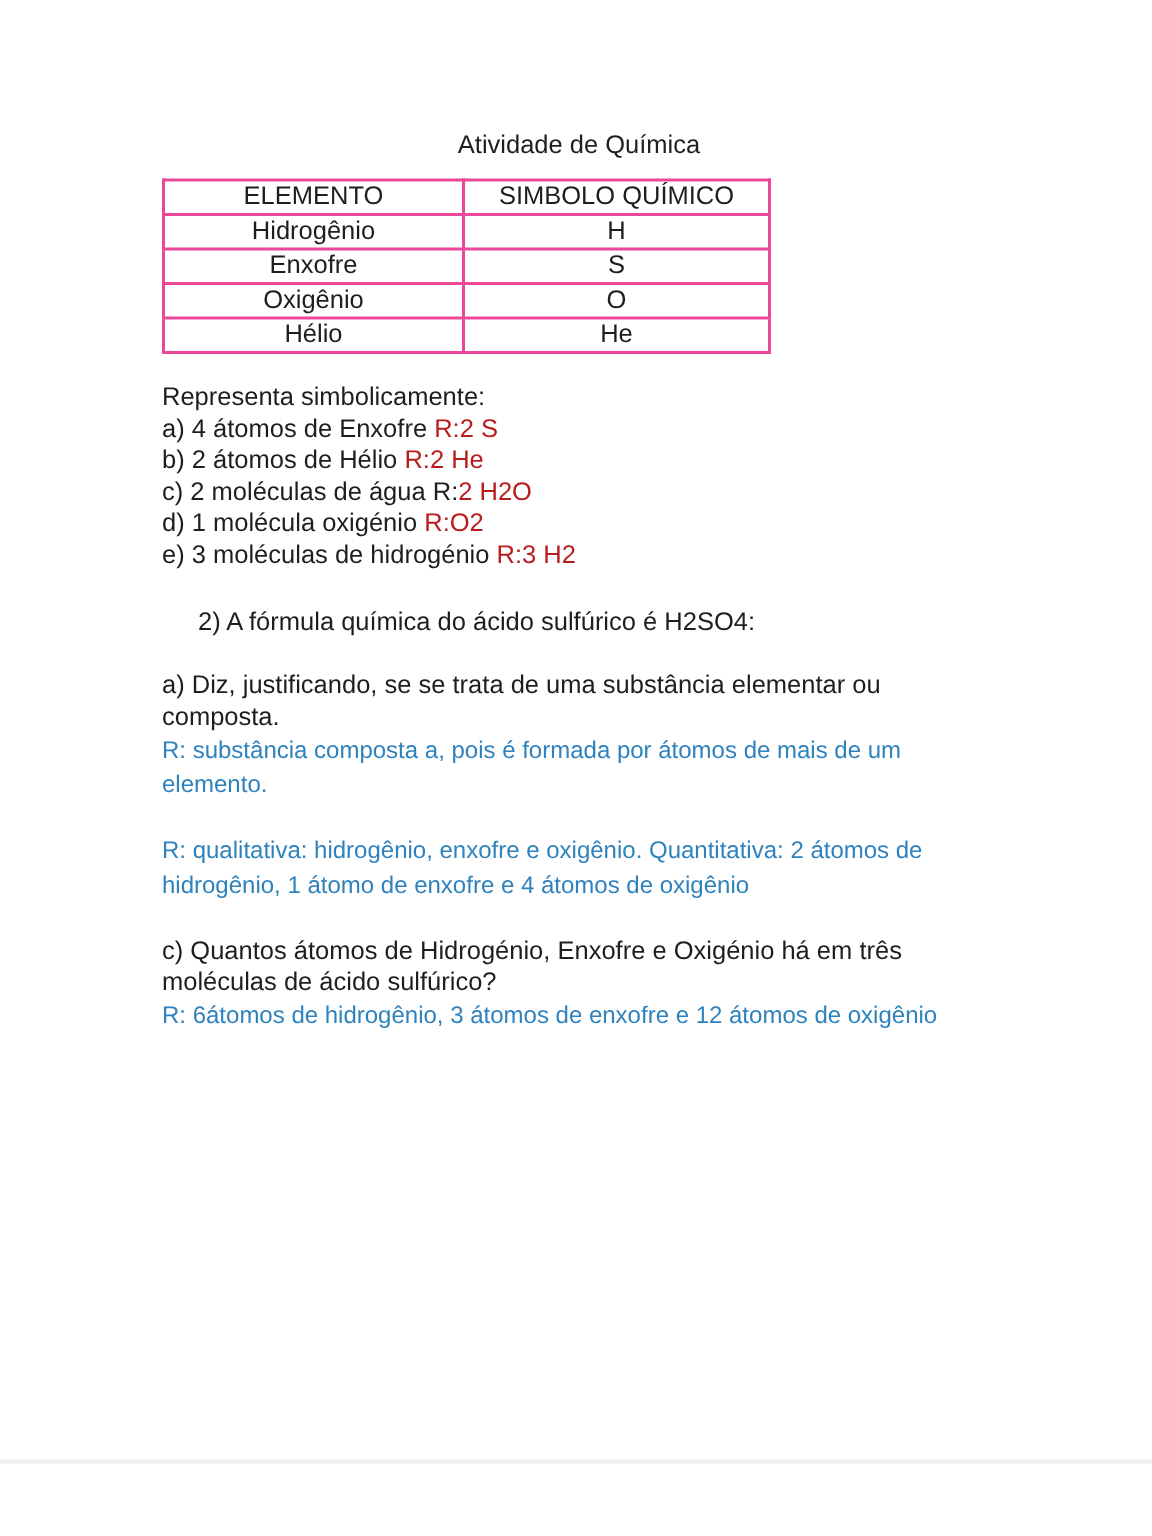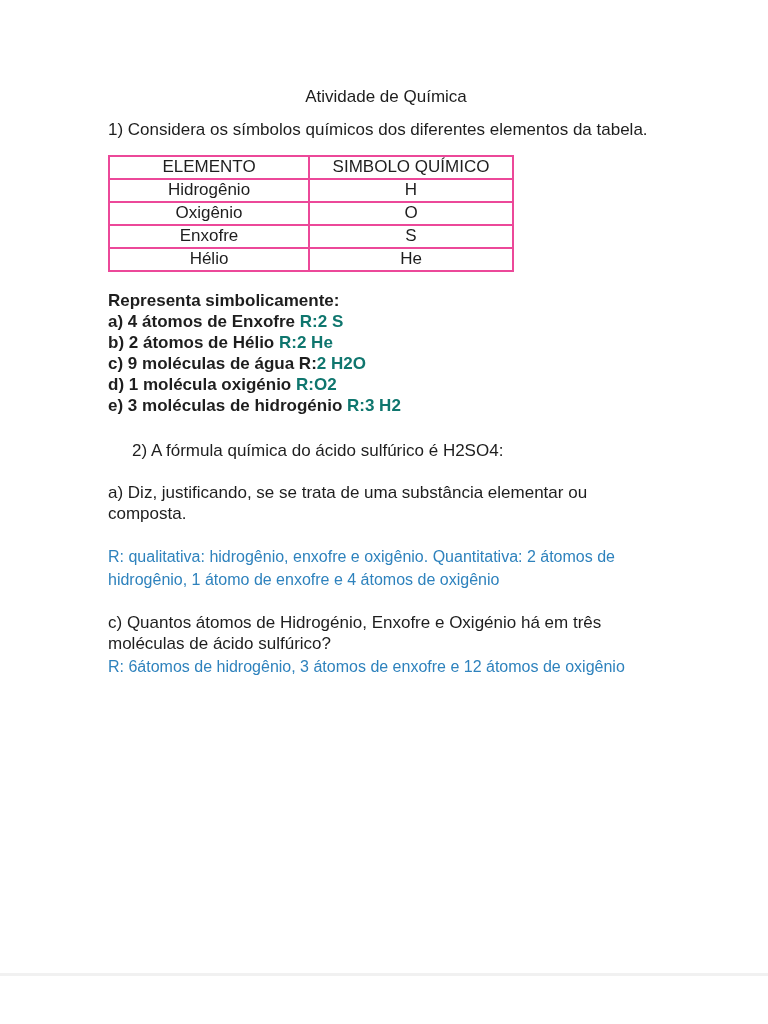--- a/index.html
+++ b/index.html
@@ -42,23 +42,23 @@
     text-align: center;
     font-weight: normal;
     font-size: 17px;
     line-height: 18px;
     padding: 1px 2px 2px 2px;
     height: 21px;
   }
   table.elements-table col.c1 { width: 200px; }
   table.elements-table col.c2 { width: 204px; }
 
-  .blue { color: #0f766e; }
+  .blue { color: #b91c1c; }
   .items-block { margin-bottom: 24px; }
-  .item-line { white-space: pre-wrap; font-weight: bold; }
+  .item-line { white-space: pre-wrap; }
 
   .q2-prompt { margin-bottom: 21px; margin-left: 24px; }
   .q2-part { margin-top: 21px; }
   .q2-part .answer {
     color: #2e82bd;
     font-size: 16px;
     line-height: 23px;
     margin-top: 1px;
   }
   .page-bottom-edge {
@@ -71,64 +71,64 @@
   }
 </style>
 </head>
 <body>
 
 <div class="page">
   <div class="content">
 
     <div class="doc-title">Atividade de Química</div>
 
-    <div class="q1-prompt">1) Considera os símbolos químicos dos diferentes elementos da tabela.</div>
 
     <table class="elements-table">
       <colgroup>
           <col class="c1">
           <col class="c2">
         </colgroup>
       <tbody>
           <tr>
         <th>ELEMENTO</th>
         <th>SIMBOLO QUÍMICO</th>
       </tr>
       <tr>
         <td>Hidrogênio</td>
         <td>H</td>
       </tr>
       <tr>
+        <td>Enxofre</td>
+        <td>S</td>
+      </tr>
+      <tr>
         <td>Oxigênio</td>
         <td>O</td>
-      </tr>
-      <tr>
-        <td>Enxofre</td>
-        <td>S</td>
       </tr>
       <tr>
         <td>Hélio</td>
         <td>He</td>
       </tr>
     </tbody>
       </table>
 
     <div class="items-block">
       <div class="item-line">Representa simbolicamente:</div>
       <div class="item-line"><span>a) 4 átomos de Enxofre </span><span class="blue">R:2 S</span></div>
       <div class="item-line"><span>b) 2 átomos de Hélio </span><span class="blue">R:2 He</span></div>
-      <div class="item-line"><span>c) 9 moléculas de água R:</span><span class="blue">2 H2O</span></div>
+      <div class="item-line"><span>c) 2 moléculas de água R:</span><span class="blue">2 H2O</span></div>
       <div class="item-line"><span>d) 1 molécula oxigénio </span><span class="blue">R:O2</span></div>
       <div class="item-line"><span>e) 3 moléculas de hidrogénio </span><span class="blue">R:3 H2</span></div>
     </div>
 
     <div class="q2-prompt">2)  A fórmula química do ácido sulfúrico é H2SO4:</div>
 
     <div class="q2-part">
       <div class="question">a) Diz, justificando, se se trata de uma substância elementar ou composta.</div>
+      <div class="answer">R: substância composta a, pois é formada por átomos de mais de um elemento.</div>
     </div>
 
     <div class="q2-part">
       <div class="answer">R: qualitativa: hidrogênio, enxofre e oxigênio. Quantitativa: 2 átomos de hidrogênio, 1 átomo de enxofre e 4 átomos de oxigênio</div>
     </div>
 
     <div class="q2-part">
       <div class="question">c) Quantos átomos de Hidrogénio, Enxofre e Oxigénio há em três moléculas de ácido sulfúrico?</div>
       <div class="answer">R: 6átomos de hidrogênio, 3 átomos de enxofre e 12 átomos de oxigênio</div>
     </div>

